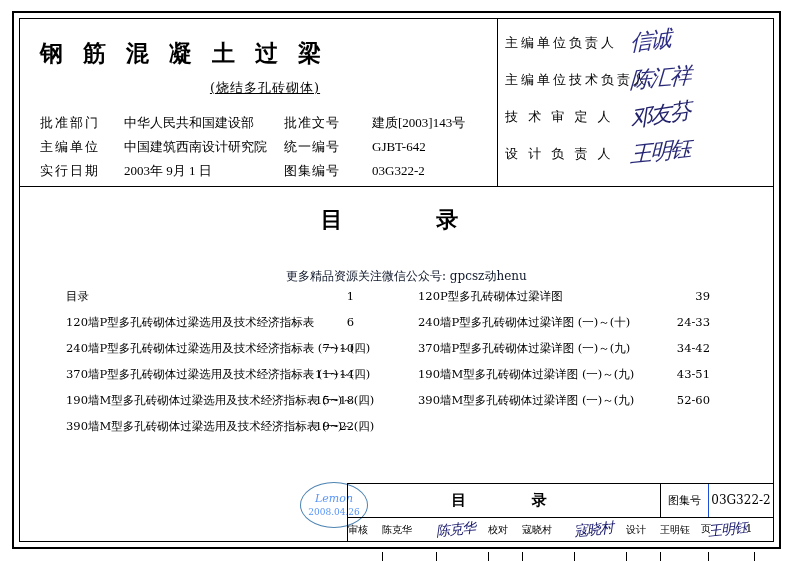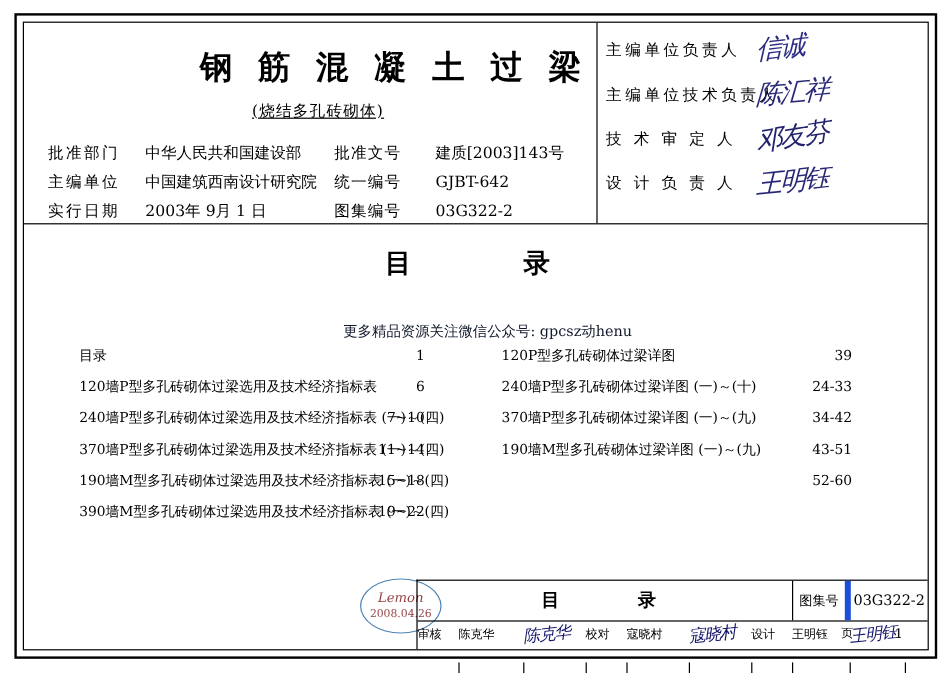--- a/index.html
+++ b/index.html
@@ -41,24 +41,24 @@
 
   
   .header-left {
     position: absolute;
     left: 40px;
     top: 24px;
     width: 450px;
     height: 160px;
   }
   .doc-title {
-    text-align: right;
+    text-align: left;
     font-family: "DejaVu Serif", "Liberation Serif", serif;
     font-weight: bold;
-    font-size: 27px;
+    font-size: 23px;
     letter-spacing: 6px;
     margin-top: 14px;
   }
   .doc-subtitle {
     text-align: center;
     font-family: "DejaVu Serif", "Liberation Serif", serif;
     font-size: 13px;
     margin-top: 10px;
     letter-spacing: 1px;
     text-decoration: underline;
@@ -66,20 +66,21 @@
   .meta-table {
     margin-top: 14px;
     width: 430px;
     font-size: 13px;
     font-family: "DejaVu Serif", "Liberation Serif", serif;
     border-collapse: collapse;
   }
   .meta-table td {
     padding: 3px 0;
     white-space: nowrap;
+    font-family: Liberation Serif, serif;
   }
   .meta-label {
     width: 78px;
     letter-spacing: 2px;
   }
   .meta-value {
     width: 160px;
     padding-left: 6px !important;
   }
   .meta-label2 {
@@ -194,21 +195,21 @@
 
   
   .stamp {
     position: absolute;
     left: 300px;
     top: 482px;
     width: 66px;
     height: 44px;
     border: 1.5px solid #2f6ea5;
     border-radius: 50%;
-    color: #7f1d1d;
+    color: #3b82f6;
     text-align: center;
     font-family: "DejaVu Serif", "Liberation Serif", serif;
     opacity: 0.85;
   }
   .stamp .s1 { font-size: 11px; margin-top: 9px; font-style: italic; }
   .stamp .s2 { font-size: 9px; margin-top: 2px; }
 
   
   .titleblock {
     position: absolute;
@@ -247,21 +248,21 @@
   .tb-atlaslabel {
     position: absolute;
     left: 313px;
     top: 0;
     width: 48px;
     height: 33px;
     line-height: 33px;
     text-align: center;
     font-family: "DejaVu Serif", "Liberation Serif", serif;
     font-size: 11px;
-    border-right: 5px solid #1d4ed8;
+    border-right: 1px solid #1d4ed8;
     box-sizing: border-box;
   }
   .tb-atlasno {
     position: absolute;
     left: 361px;
     top: 0;
     width: 64px;
     height: 33px;
     line-height: 33px;
     text-align: center;
@@ -401,20 +402,21 @@
       </div>
       <div class="toc-row">
         <span class="toc-text">370墙P型多孔砖砌体过梁详图 (一)～(九)</span>
         <span class="toc-page">34-42</span>
       </div>
       <div class="toc-row">
         <span class="toc-text">190墙M型多孔砖砌体过梁详图 (一)～(九)</span>
         <span class="toc-page">43-51</span>
       </div>
       <div class="toc-row">
+        <span class="toc-text">390墙M型多孔砖砌体过梁详图 (一)～(九)</span>
         <span class="toc-page">52-60</span>
       </div>
     </div>
   </div>
 
   <div class="stamp">
     <div class="s1">Lemon</div>
     <div class="s2">2008.04.26</div>
   </div>
 

